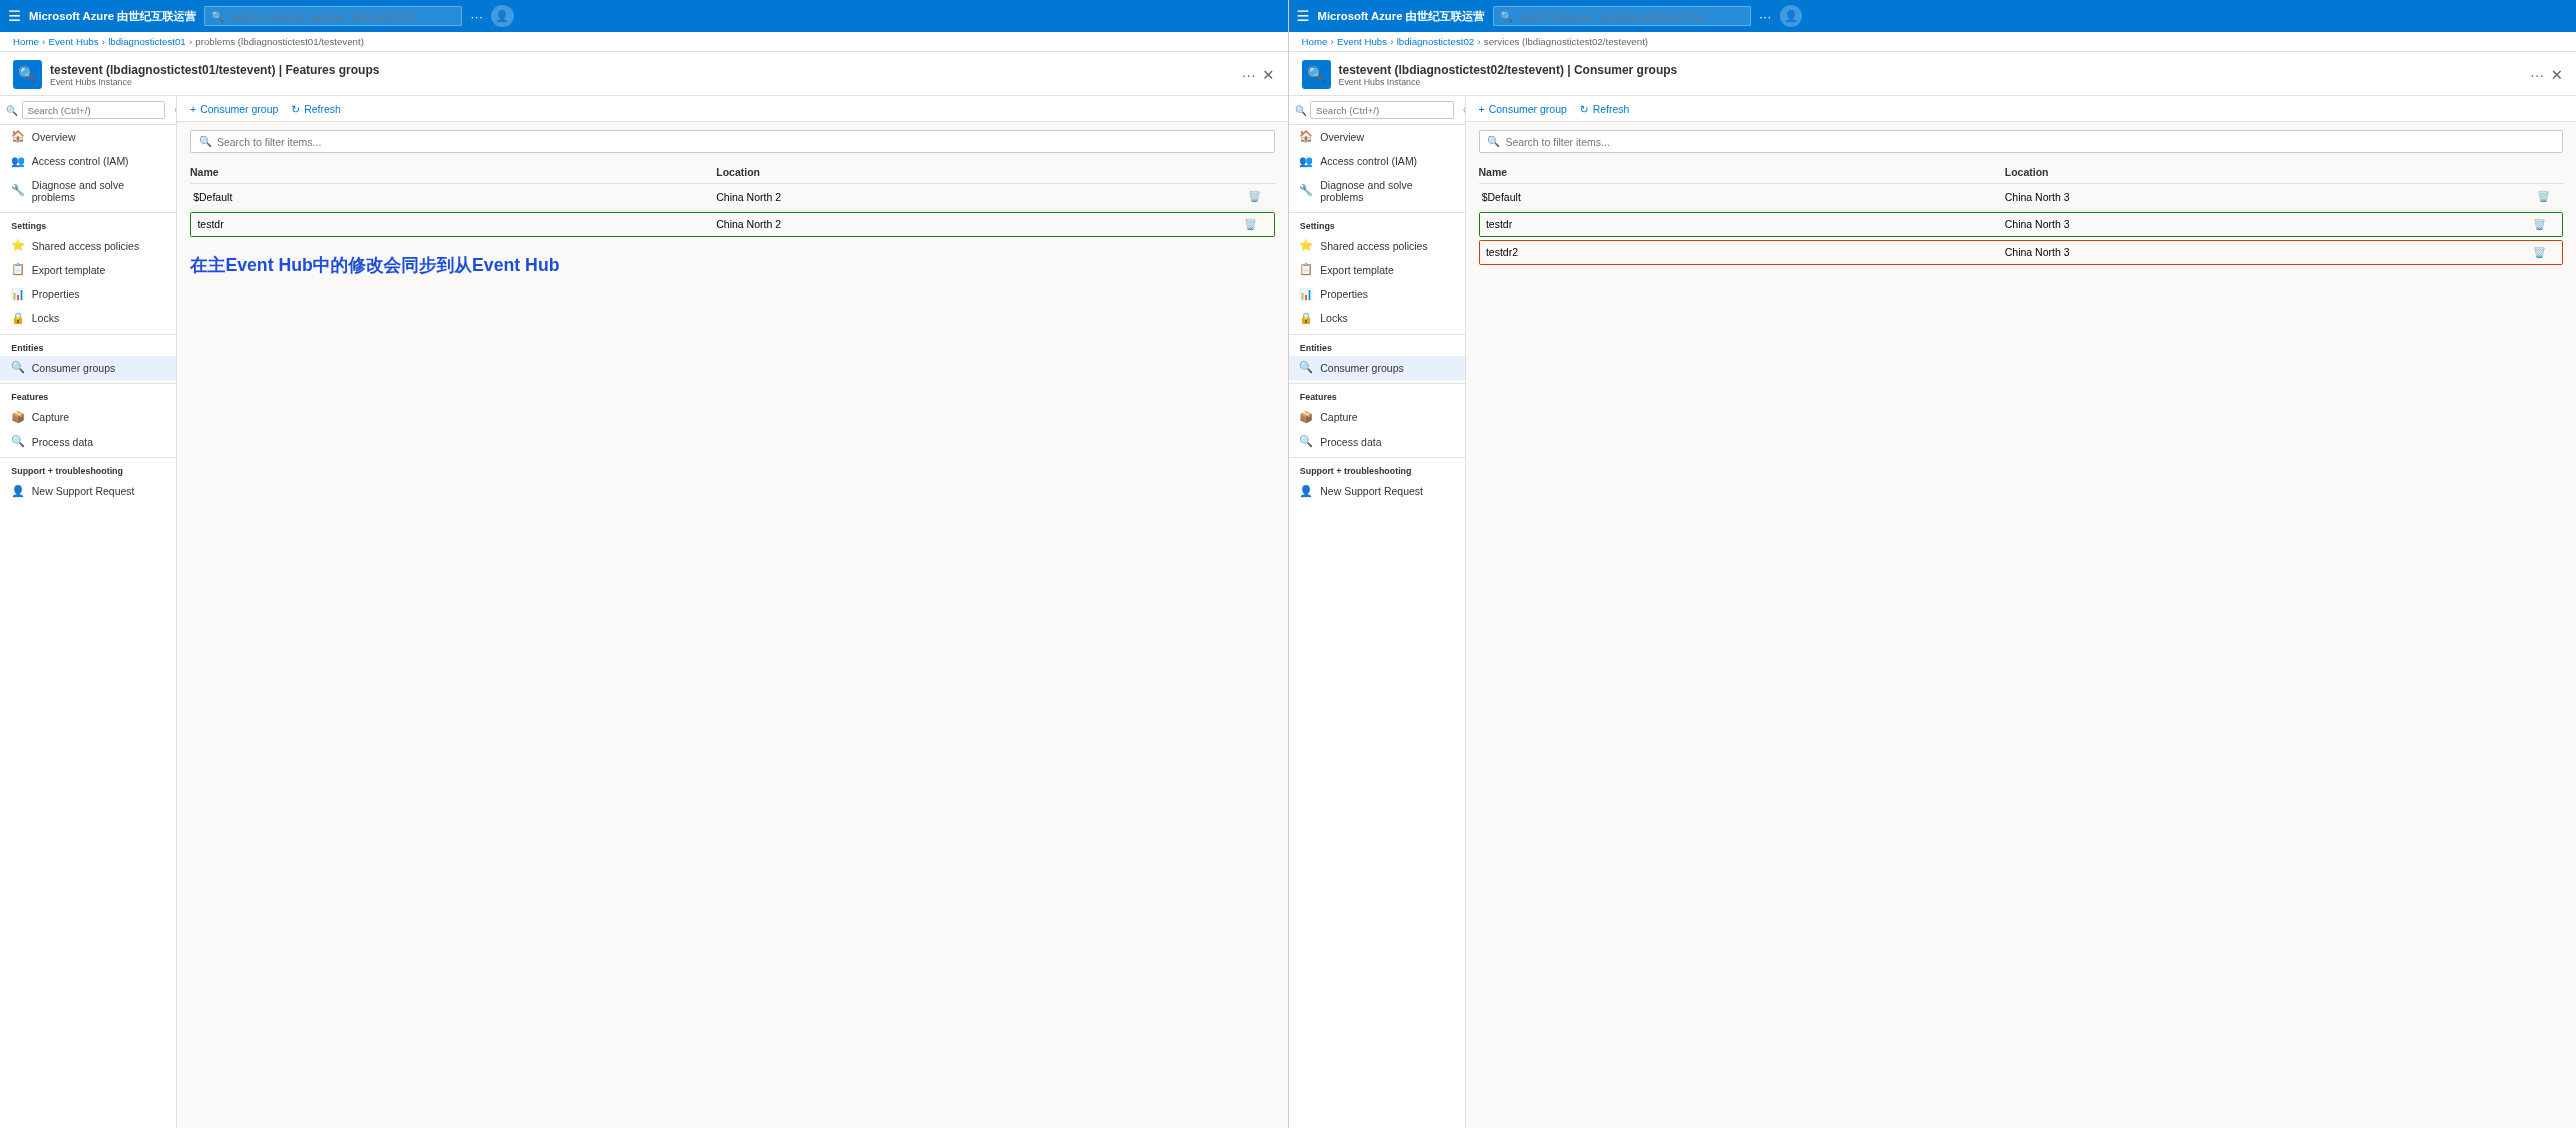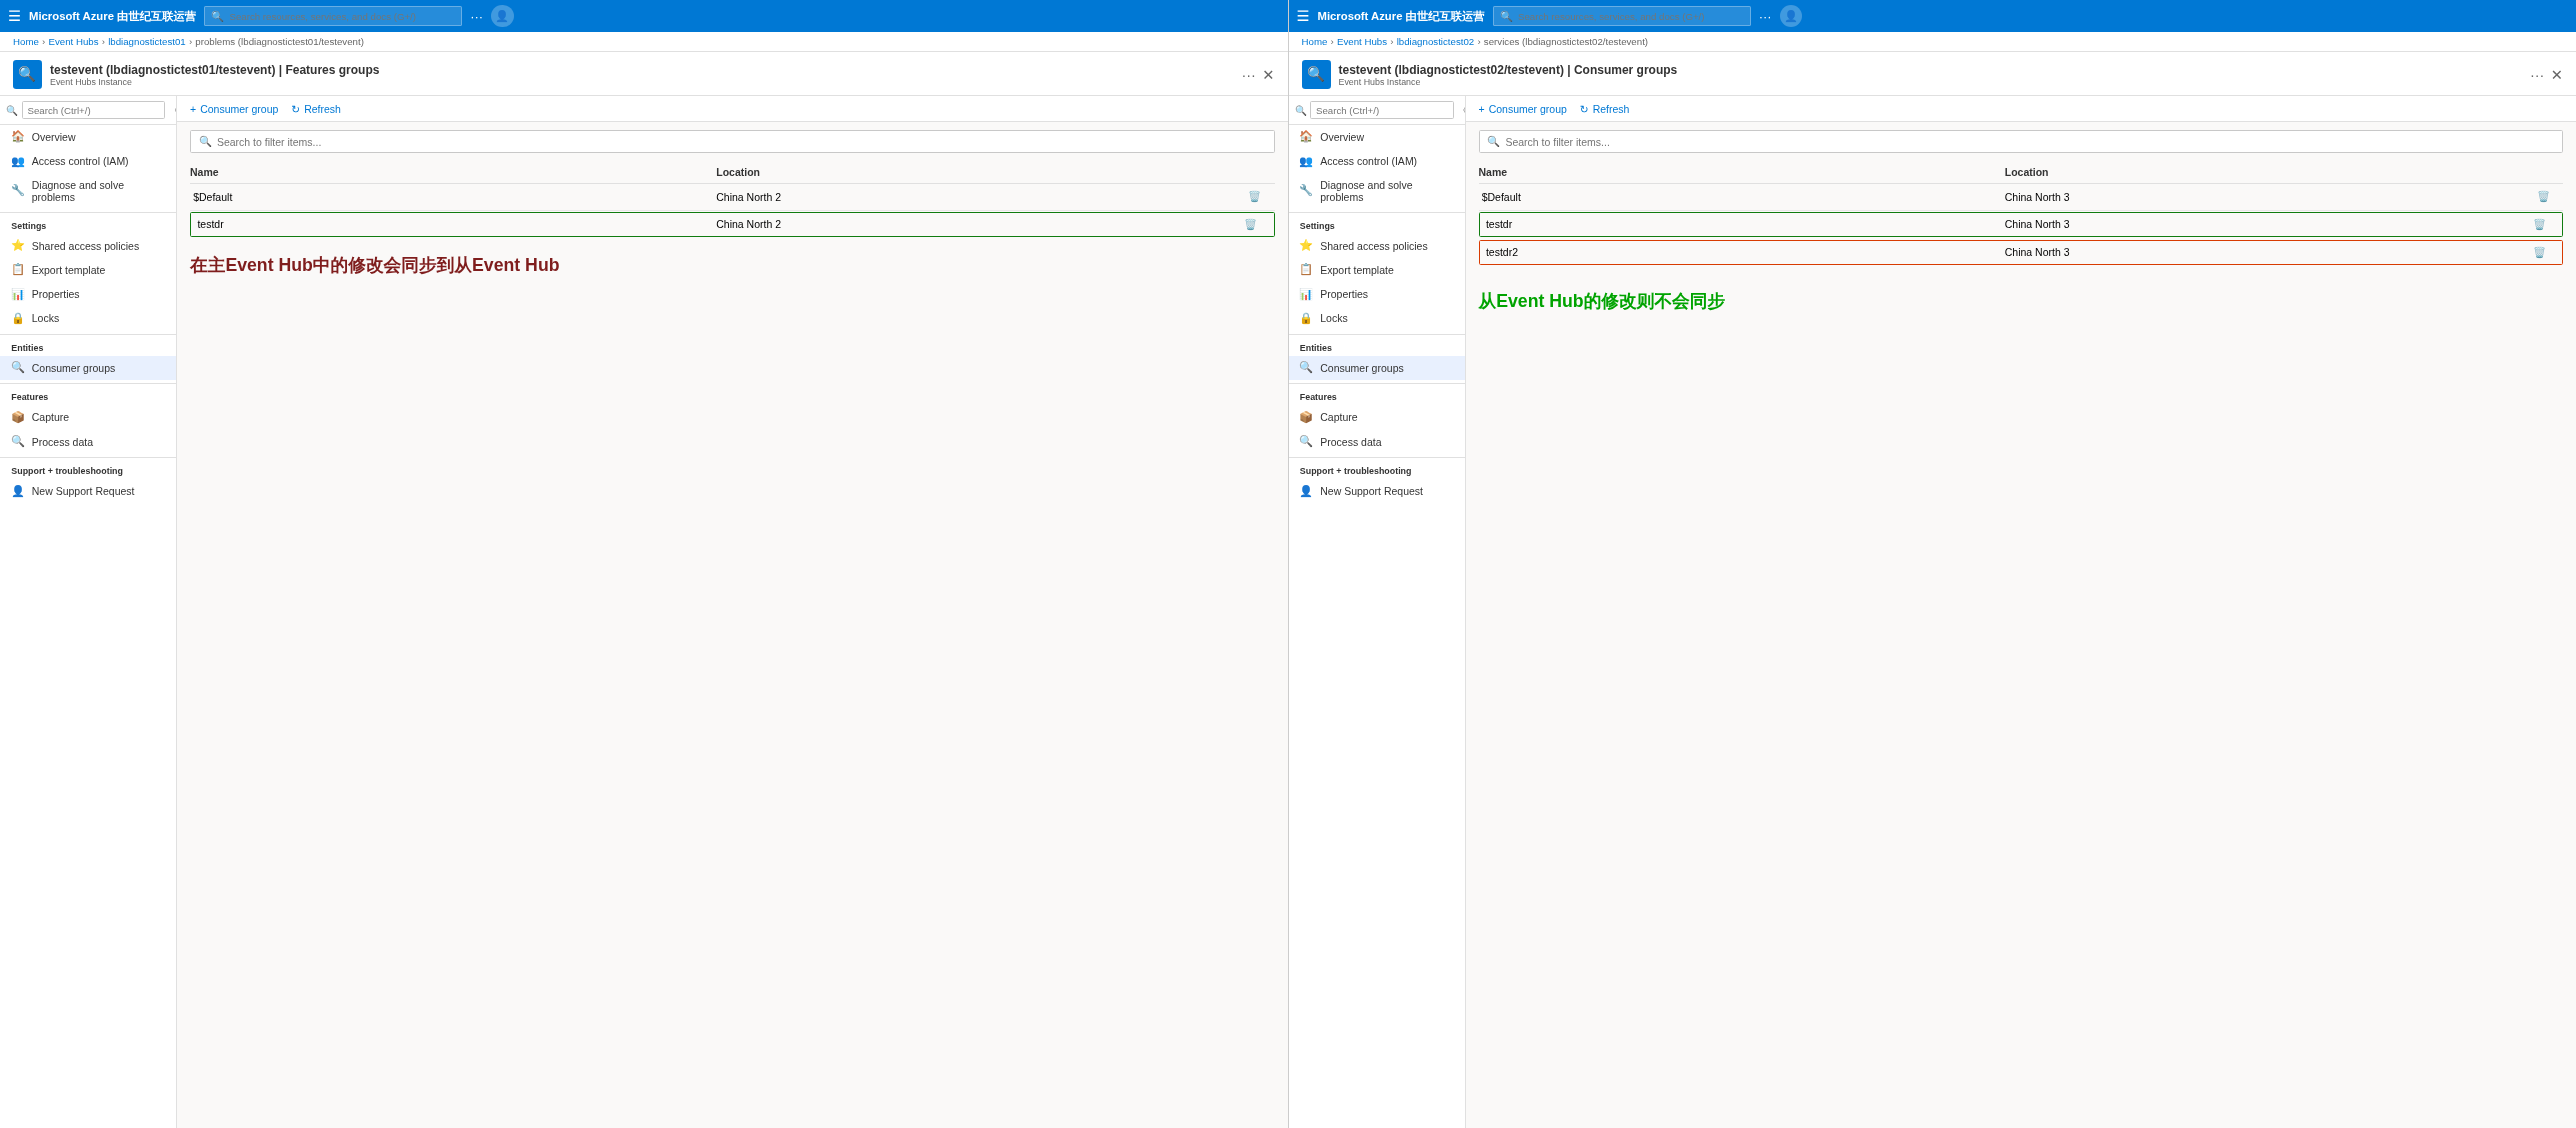--- a/index.html
+++ b/index.html
@@ -142,21 +142,21 @@
             <span>China North 2</span>
             <span style="color:#0078d4;cursor:pointer;text-align:center;">🗑️</span>
           </div>
 
           <div style="display:grid;grid-template-columns:1fr 1fr 32px;padding:4.8px 6.4px;border:1.6px solid #107c10;border-radius:1.6px;align-items:center;margin-top:1.6px;">
             <span>testdr</span>
             <span>China North 2</span>
             <span style="color:#0078d4;cursor:pointer;text-align:center;">🗑️</span>
           </div>
 
-          <div style="margin-top:16px;font-size:17.7px;font-weight:700;color:#7f1d1d;line-height:1.4;">
+          <div style="margin-top:16px;font-size:17.7px;font-weight:700;color:#1d4ed8;line-height:1.4;">
             在主Event Hub中的修改会同步到从Event Hub
           </div>
         </div>
 
       </div>
     </div>
   </div>
 
   <div style="display:flex;flex-direction:column;flex:1;overflow:hidden;">
 
@@ -296,23 +296,20 @@
             <span>China North 3</span>
             <span style="color:#0078d4;cursor:pointer;text-align:center;">🗑️</span>
           </div>
 
           <div style="display:grid;grid-template-columns:1fr 1fr 32px;padding:4.8px 6.4px;border:1.6px solid #d83b01;border-radius:1.6px;align-items:center;margin-top:3.2px;gap:16px;">
             <span>testdr2</span>
             <span>China North 3</span>
             <span style="color:#0078d4;cursor:pointer;text-align:center;">🗑️</span>
           </div>
 
-          <div style="margin-top:24px;font-size:17.7px;font-weight:700;color:#00a300;line-height:1.4;">
-            从Event Hub的修改则不会同步
-          </div>
         </div>
 
       </div>
     </div>
   </div>
 
 </div>
 
 
 </body></html>

